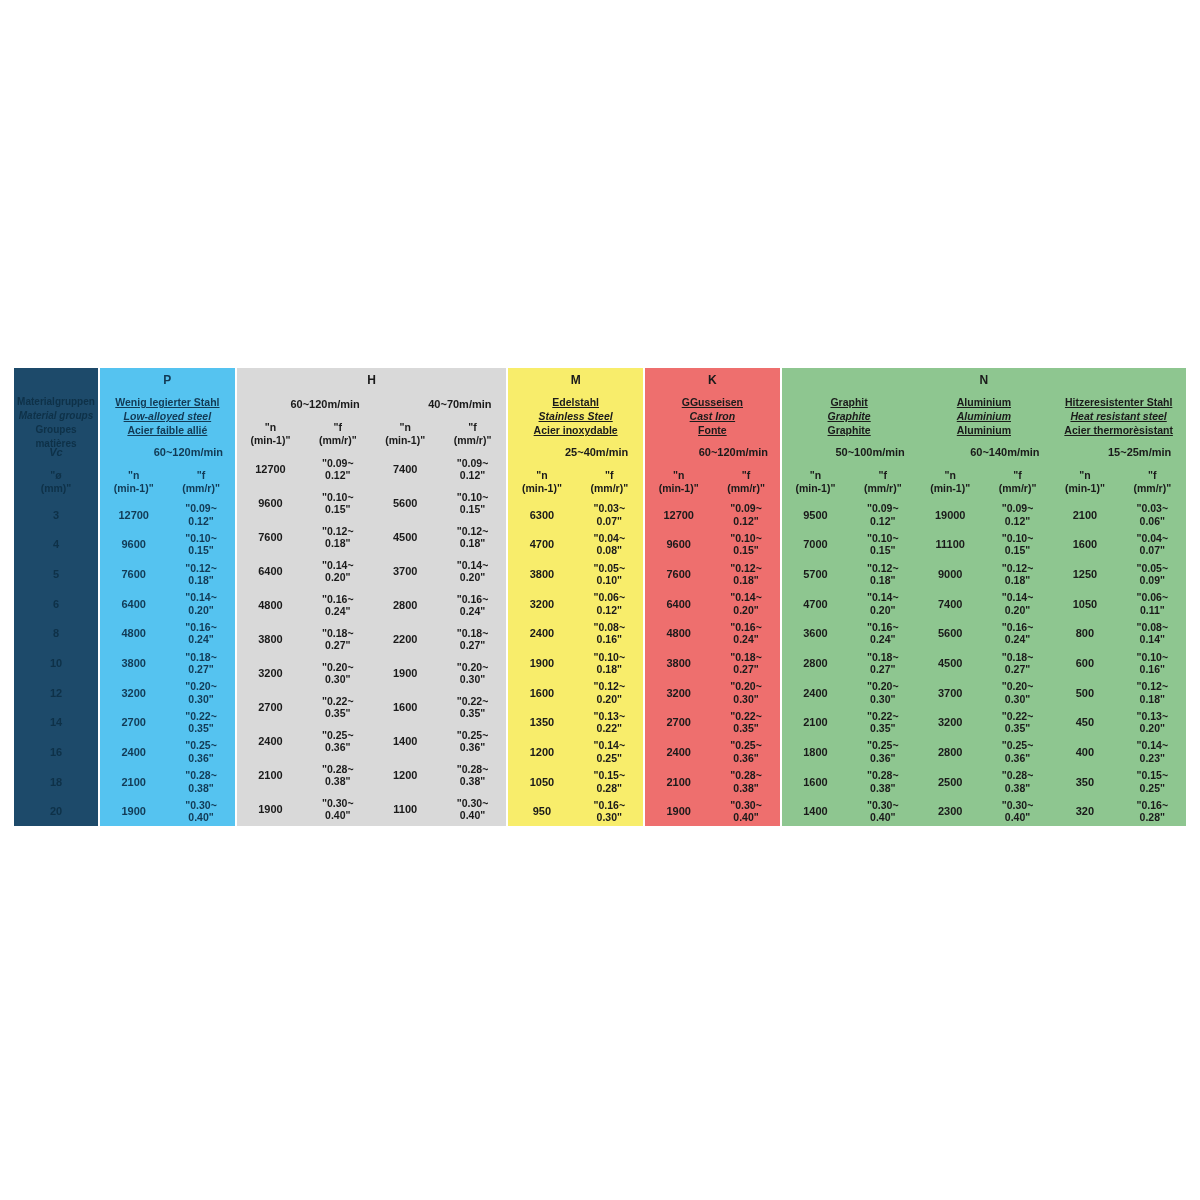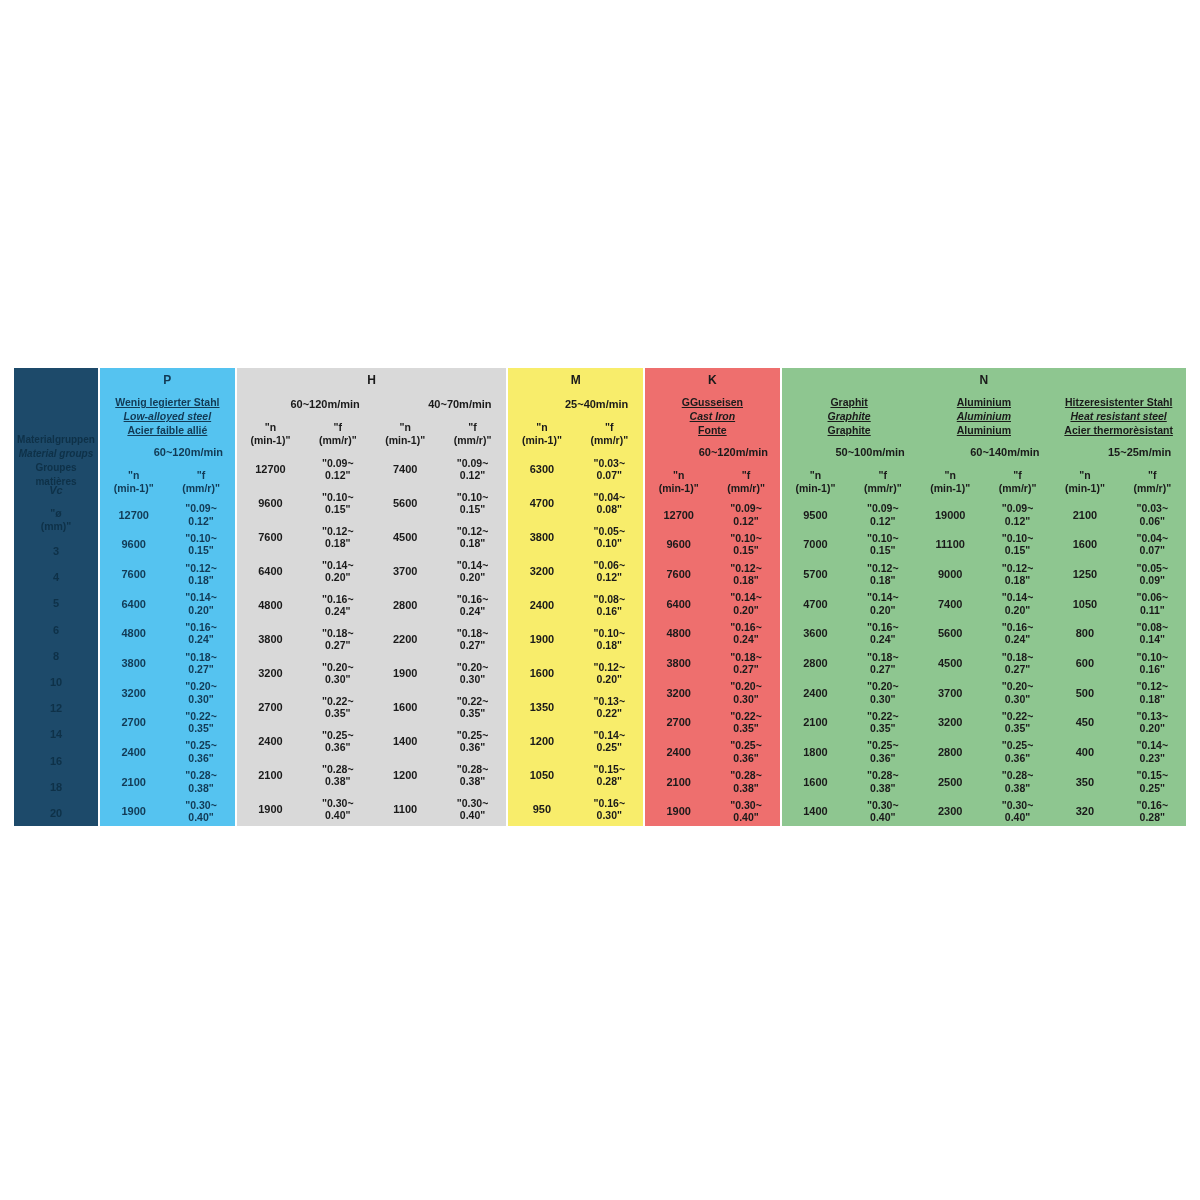--- a/index.html
+++ b/index.html
@@ -13,21 +13,21 @@
     width: 1172px; height: 458px;
     display: flex; gap: 2px;
     font-weight: bold;
   }
   
   .label-col { flex: 0 0 84px; display: flex; flex-direction: column; }
   .spacer { height: 24px; }
   .mat-label {
     height: 48px; padding-top: 3px;
     display: flex; flex-direction: column; align-items: center;
-    text-align: center; font-size: 10px; line-height: 14px; margin-top: 38px;
+    text-align: center; font-size: 10px; line-height: 14px;
   }
   .vc-label { height: 24px; display: flex; align-items: center; justify-content: center; font-size: 11px; font-style: italic; }
   .dia {
     height: 36px; display: flex; flex-direction: column;
     align-items: center; justify-content: center;
     font-size: 10.5px; line-height: 13px; text-align: center;
   }
   .dia-rows { flex: 1; display: flex; flex-direction: column; }
   .dia-row { flex: 1; display: flex; align-items: center; justify-content: center; font-size: 11px; }
   
@@ -367,20 +367,25 @@
               </div>
             </div>
           </div>
         </div>
       </div>
     </div>
     <div class="group" style="background: rgb(248, 237, 107); color: rgb(26, 26, 26); flex: 1 1 0px;">
       <div class="letter-row">M</div>
       <div class="cols">
         <div class="col">
+          <div class="names">
+            <div>Edelstahl</div>
+            <div class="italic">Stainless Steel</div>
+            <div>Acier inoxydable</div>
+          </div>
           <div class="vc">25~40m/min</div>
           <div class="nf">
             <div class="cell">
               <div>"n</div>
               <div>(min-1)"</div>
             </div>
             <div class="cell">
               <div>"f</div>
               <div>(mm/r)"</div>
             </div>

